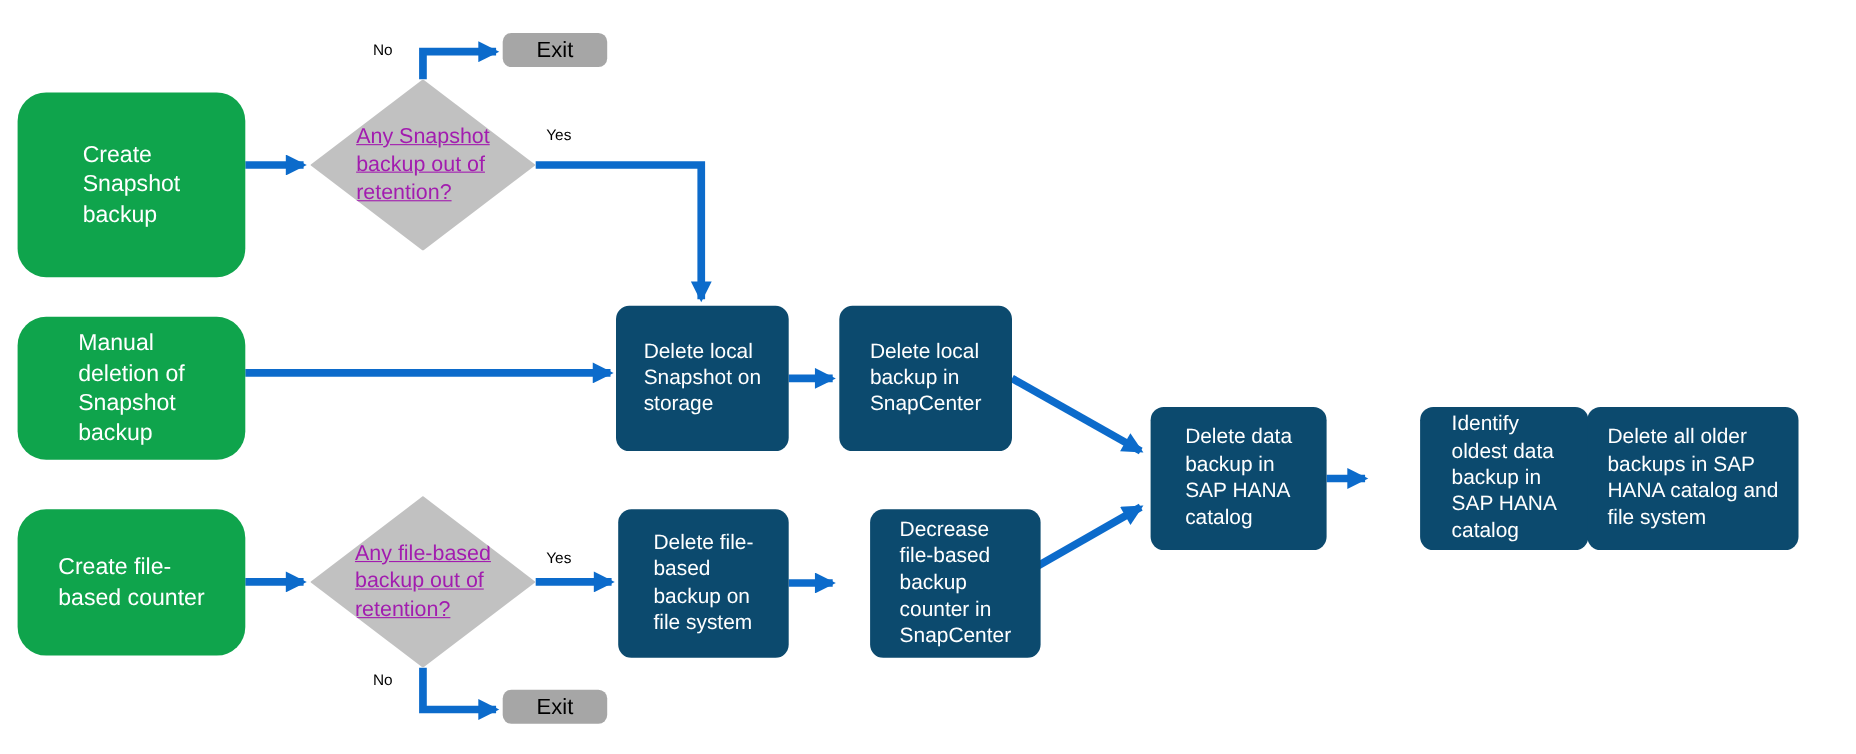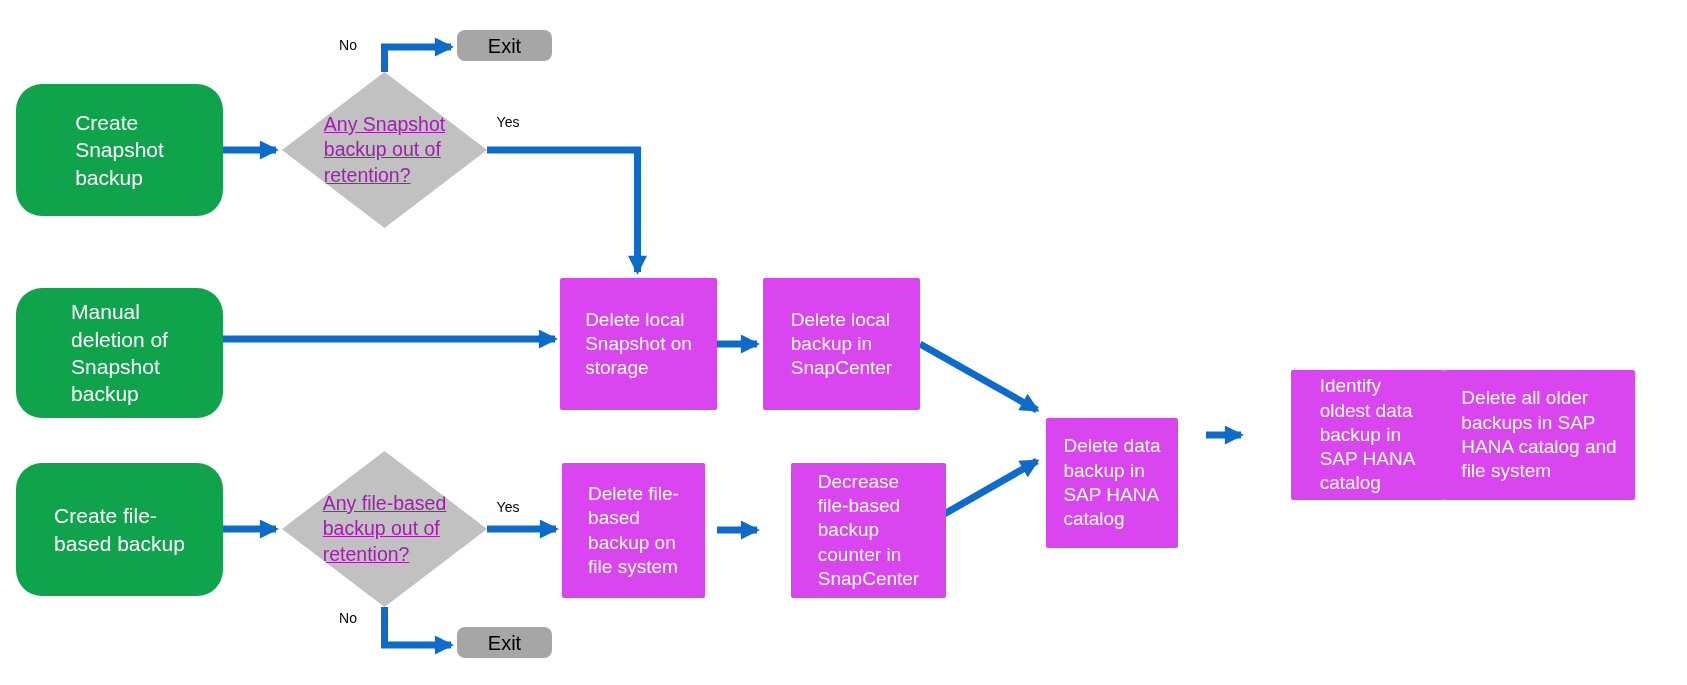--- a/index.html
+++ b/index.html
@@ -27,23 +27,23 @@
     box-sizing: border-box;
     line-height: 1.3;
   }
   .green {
     background: #0FA44C;
     color: #ffffff;
     border-radius: 26px;
     font-size: 21px;
   }
   .blue {
-    background: #d946ef;
+    background: #0c4a6e;
     color: #ffffff;
-    border-radius: 2px;
+    border-radius: 12px;
     font-size: 19px;
     line-height: 1.28;
   }
   .diamond {
     background: #C1C1C1;
     color: #a21caf;
     font-size: 19.5px;
     clip-path: polygon(50% 0%, 100% 50%, 50% 100%, 0% 50%);
     text-decoration: underline;
   }
@@ -55,30 +55,30 @@
   }
   .edge-label {
     position: absolute;
     color: #000000;
     font-size: 14px;
     width: 46px;
     text-align: center;
     white-space: nowrap;
   }
   
-  .g1 { left: 16px;  top: 84px;  width: 207px; height: 132px; }
+  .g1 { left: 16px;  top: 84px;  width: 207px; height: 168px; }
   .g2 { left: 16px;  top: 288px; width: 207px; height: 130px; }
   .g3 { left: 16px;  top: 463px; width: 207px; height: 133px; }
   .d1 { left: 282px; top: 72px;  width: 205px; height: 156px; }
   .d2 { left: 282px; top: 451px; width: 205px; height: 156px; }
   .b1 { left: 560px; top: 278px; width: 157px; height: 132px; }
   .b2 { left: 763px; top: 278px; width: 157px; height: 132px; }
-  .b3 { left: 562px; top: 463px; width: 143px; height: 135px; }
+  .b3 { left: 562px; top: 463px; width: 155px; height: 135px; }
   .b4 { left: 763px; top: 463px; width: 155px; height: 135px; margin-left: 28px; }
-  .b5 { left: 1046px; top: 370px; width: 132px; height: 130px; margin-top: 48px; }
+  .b5 { left: 1046px; top: 370px; width: 160px; height: 130px; }
   .b6 { left: 1291px; top: 370px; width: 153px; height: 130px; }
   .b7 { left: 1443px; top: 370px; width: 192px; height: 130px; }
   .e1 { left: 457px; top: 30px;  width: 95px; height: 31px; }
   .e2 { left: 457px; top: 627px; width: 95px; height: 31px; }
   .lbl-no-top     { left: 325px; top: 37px; }
   .lbl-yes-top    { left: 485px; top: 114px; }
   .lbl-yes-bottom { left: 485px; top: 499px; }
   .lbl-no-bottom  { left: 325px; top: 610px; }
 </style>
 </head>
@@ -110,21 +110,21 @@
   </svg>
 
   <div class="node green g1">Create
 Snapshot
 backup</div>
   <div class="node green g2">Manual
 deletion of
 Snapshot
 backup</div>
   <div class="node green g3">Create file-
-based backup</div>
+based counter</div>
 
   <div class="node diamond d1">Any Snapshot
 backup out of
 retention?</div>
   <div class="node diamond d2">Any file-based
 backup out of
 retention?</div>
 
   <div class="node blue b1">Delete local
 Snapshot on

